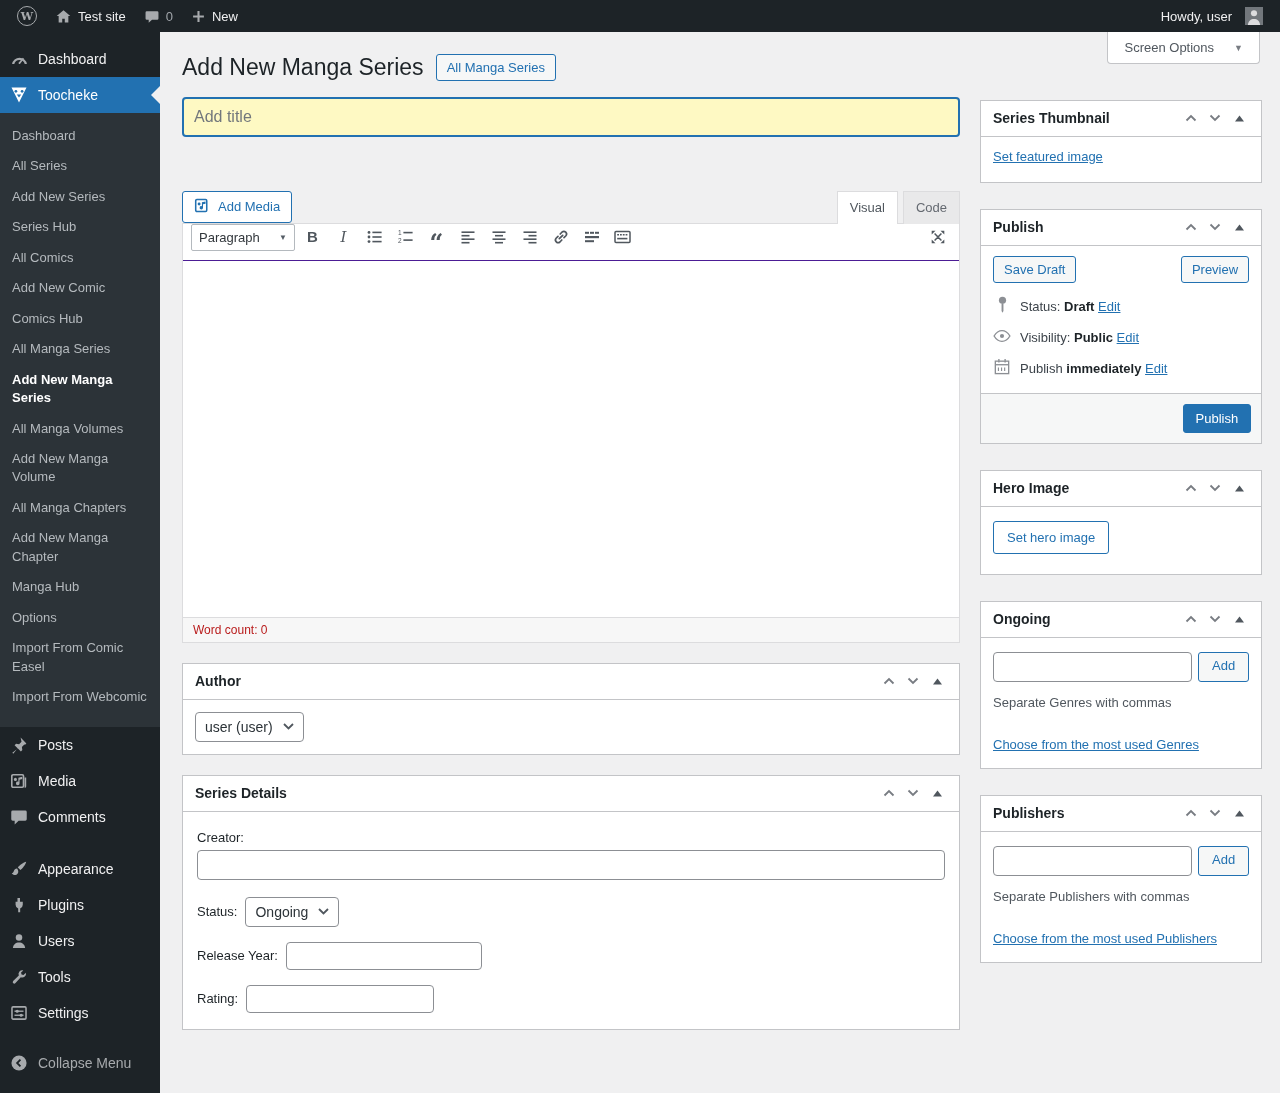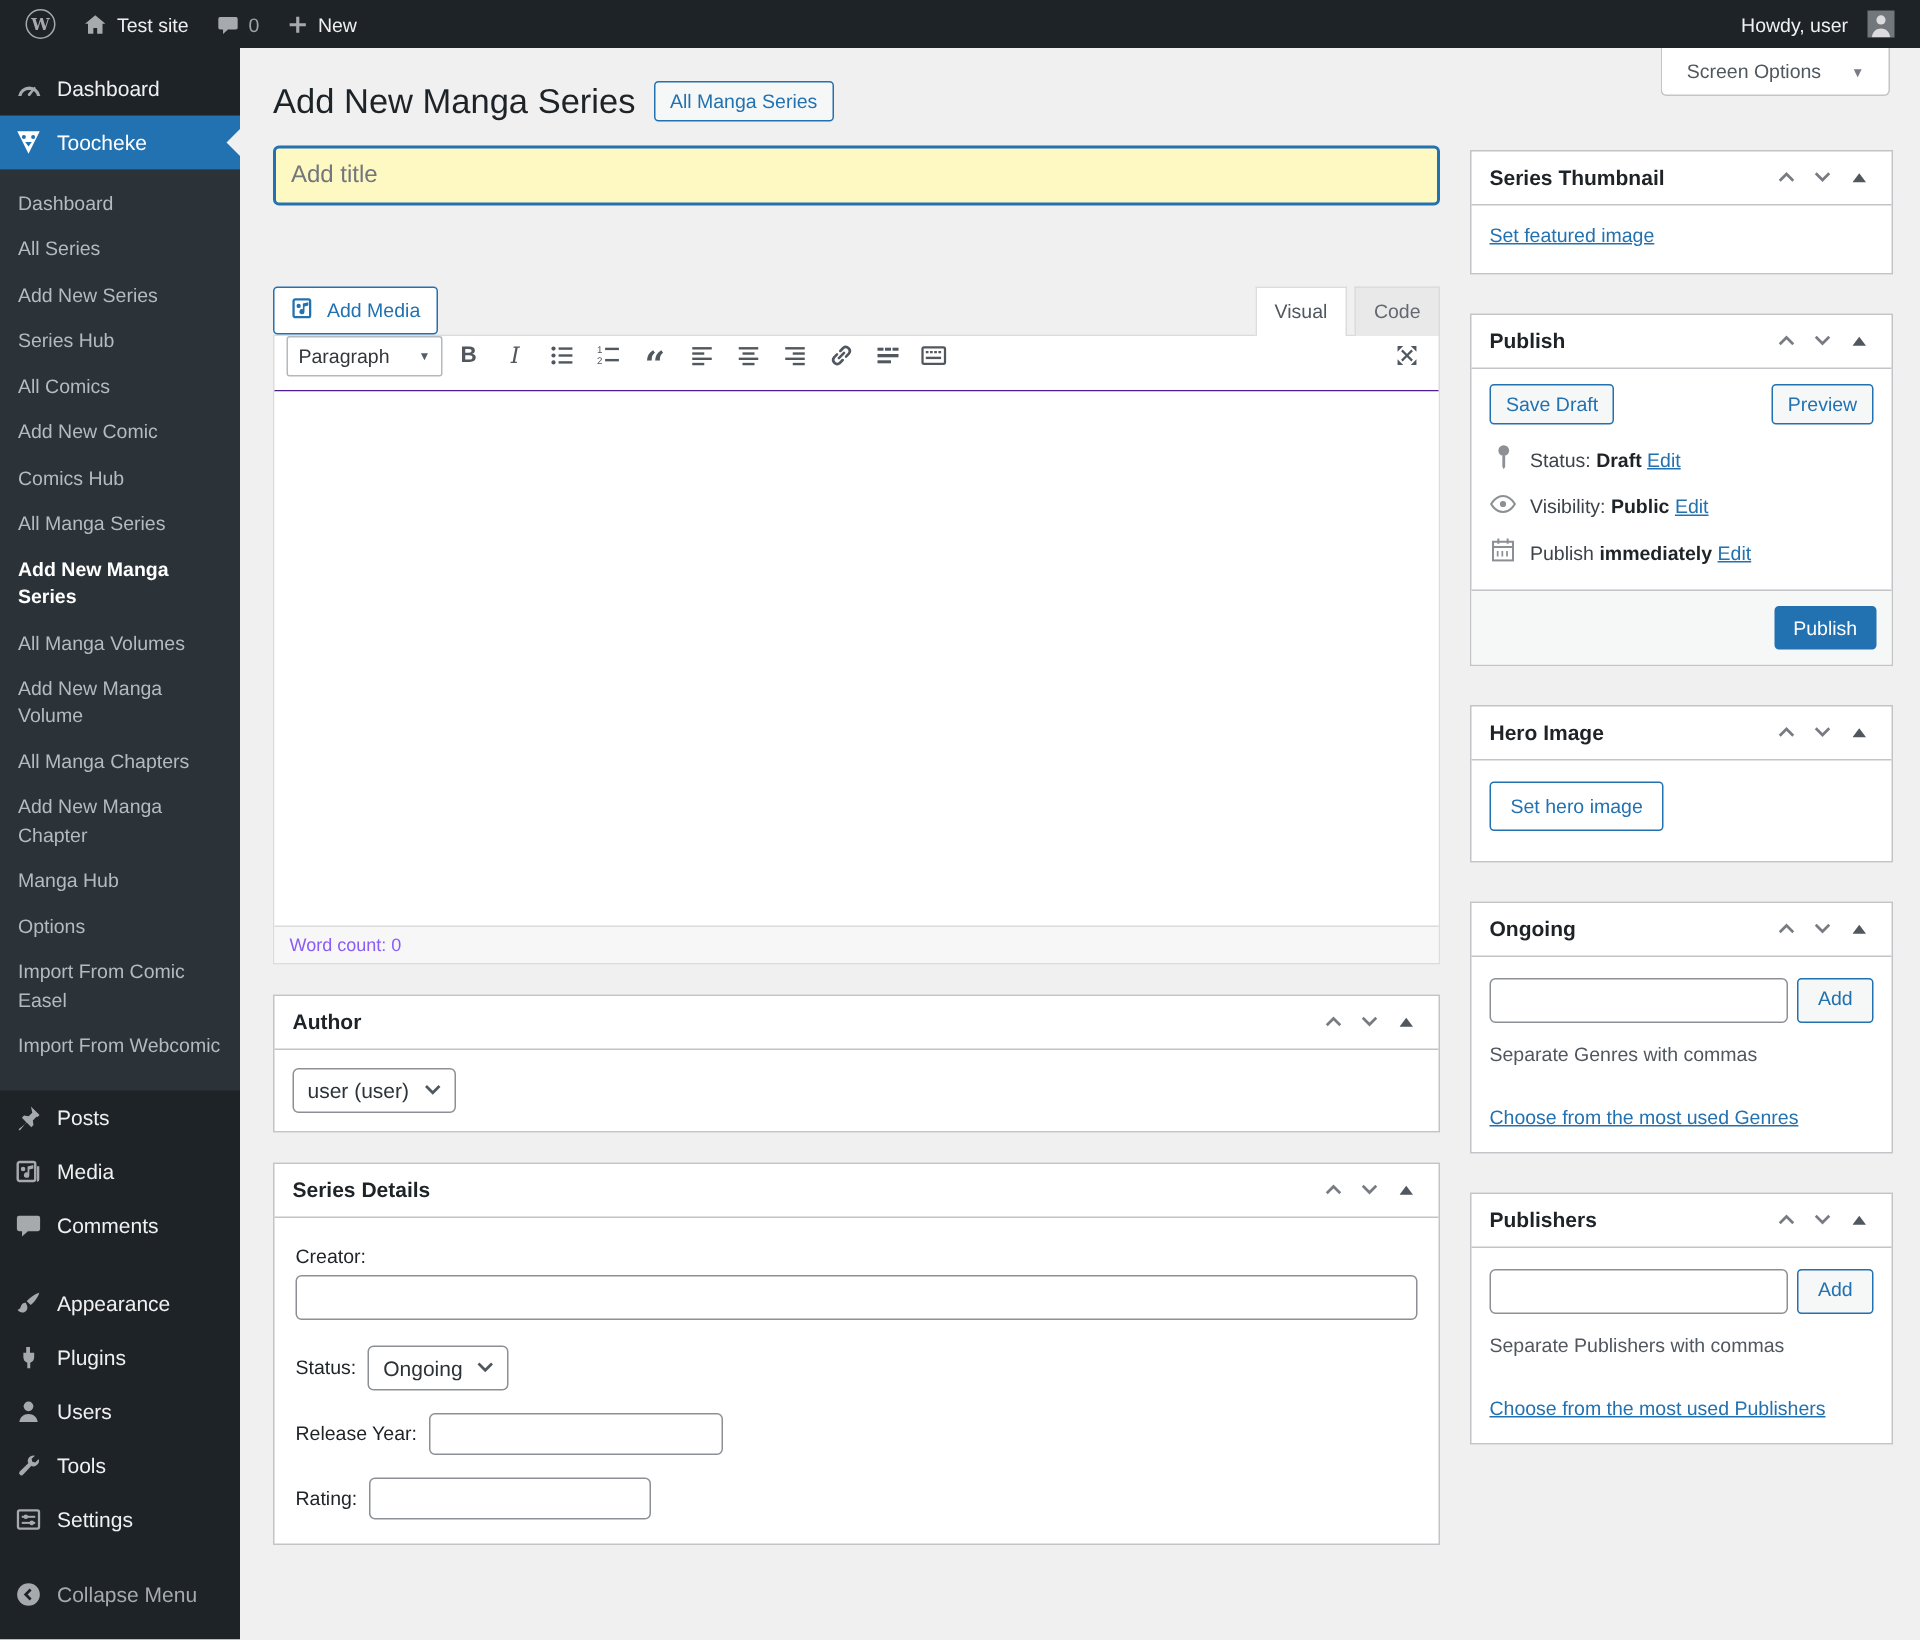--- a/index.html
+++ b/index.html
@@ -96,21 +96,21 @@
     display:flex; align-items:center; justify-content:space-between; width:104px; height:27px;
     border:1px solid #b4b9be; border-radius:2px; background:#fff; padding:0 7px;
     color:#32373c; font-size:13px; cursor:pointer;
   }
   .mce-btn { width:27px; height:26px; display:flex; align-items:center; justify-content:center; color:#50575e; cursor:pointer; }
   .mce-b { font-weight:bold; font-size:15px; }
   .mce-i { font-style:italic; font-family:"DejaVu Serif", serif; font-size:15px; }
   .mce-quote { font-family:"DejaVu Serif", serif; font-size:24px; font-weight:bold; line-height:10px; padding-top:12px; }
   .mce-spacer { flex:1; }
   .editor-body { height:356px; background:#fff; }
-  .editor-statusbar { border-top:1px solid #dcdcde; background:#f7f7f7; padding:5px 10px; color:#8b5cf6; font-size:12px; }
+  .editor-statusbar { border-top:1px solid #dcdcde; background:#f7f7f7; padding:5px 10px; color:#b91c1c; font-size:12px; }
 
   
   .postbox { background:#fff; border:1px solid #c3c4c7; margin-top:20px; }
   .col-side .postbox { margin-top:26px; }
   .col-side .postbox:first-child { margin-top:0; }
   .postbox-header {
     display:flex; align-items:center; justify-content:space-between;
     height:36px; padding:0 12px; border-bottom:1px solid #c3c4c7;
   }
   .postbox-header h2 { margin:0; font-size:14px; font-weight:bold; color:#1d2327; }

